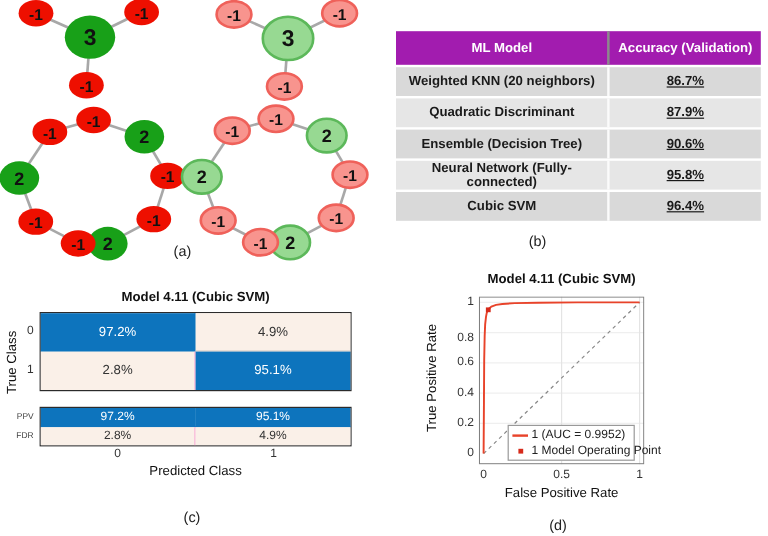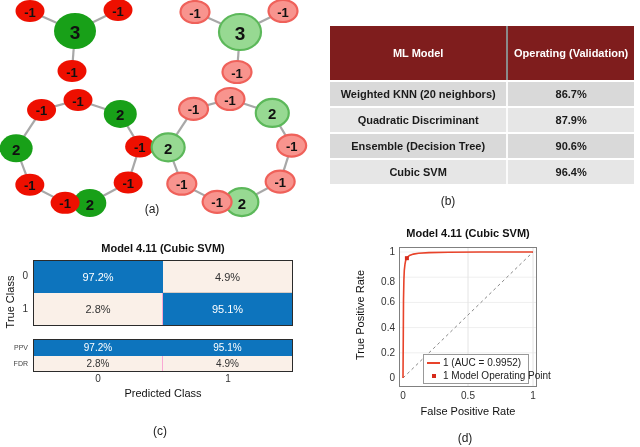--- a/index.html
+++ b/index.html
@@ -7,24 +7,24 @@
   #canvas{position:absolute;left:0;top:0;width:640px;height:447px;background:#fff;}
 
   .panel-label{position:absolute;font-size:12px;color:#222;text-align:center;}
 
   
   #graph-svg{position:absolute;left:0;top:0;}
 
   
   #panel-b{position:absolute;left:330px;top:24px;width:304px;height:180px;}
   #ml-table{width:100%;border-collapse:separate;border-spacing:0 2px;}
-  #ml-table th{background:#7f1d1d;color:#fff;font-size:11px;font-weight:bold;height:28px;text-align:center;padding:13px 4px;}
+  #ml-table th{background:#a21caf;color:#fff;font-size:11px;font-weight:bold;height:28px;text-align:center;padding:0 4px;}
   #ml-table th + th{border-left:2px solid #8a8a8a;}
   #ml-table td{font-size:11px;font-weight:bold;color:#1a1a1a;text-align:center;height:24px;padding:0 4px;}
-  #ml-table td + td{border-left:2px solid #fbfbfb;}
+  #ml-table td + td{border-left:2px solid #fbfbfb;text-decoration:underline;}
   #ml-table tbody tr:nth-child(odd) td{background:#d9d9d9;}
   #ml-table tbody tr:nth-child(even) td{background:#e6e6e6;}
   #ml-table col.c1{width:58%;} #ml-table col.c2{width:42%;}
 
   
   #panel-c{position:absolute;left:0;top:240px;width:320px;height:207px;}
   .cm-title{position:absolute;left:33px;top:2px;width:260px;text-align:center;font-weight:bold;font-size:11px;color:#111;}
   #cm-grid{position:absolute;left:33px;top:20px;width:260px;height:66px;border:1px solid #2b2b2b;display:grid;grid-template:1fr 1fr / 1fr 1fr;box-sizing:border-box;}
   #cm-sum{position:absolute;left:33px;top:99px;width:260px;height:33px;border:1px solid #2b2b2b;display:grid;grid-template:1fr 1fr / 1fr 1fr;box-sizing:border-box;}
   .cm-cell{display:flex;align-items:center;justify-content:center;font-size:11px;border-right:1px solid #f9a8d4;border-bottom:1px solid #d9cdc5;}
@@ -191,35 +191,39 @@
 
   <div id="panel-b">
     <table id="ml-table">
       <colgroup>
           <col class="c1">
           <col class="c2">
         </colgroup>
       <thead>
           <tr>
             <th>ML Model</th>
-            <th>Operating (Validation)</th>
+            <th>Accuracy (Validation)</th>
           </tr>
         </thead>
       <tbody>
           <tr>
             <td>Weighted KNN (20 neighbors)</td>
             <td>86.7%</td>
           </tr>
           <tr>
             <td>Quadratic Discriminant</td>
             <td>87.9%</td>
           </tr>
           <tr>
             <td>Ensemble (Decision Tree)</td>
             <td>90.6%</td>
+          </tr>
+          <tr>
+            <td>Neural Network (Fully-connected)</td>
+            <td>95.8%</td>
           </tr>
           <tr>
             <td>Cubic SVM</td>
             <td>96.4%</td>
           </tr>
         </tbody>
     </table>
   </div>
   <div class="panel-label" style="left:330px;top:194px;width:236px;">(b)</div>
 

